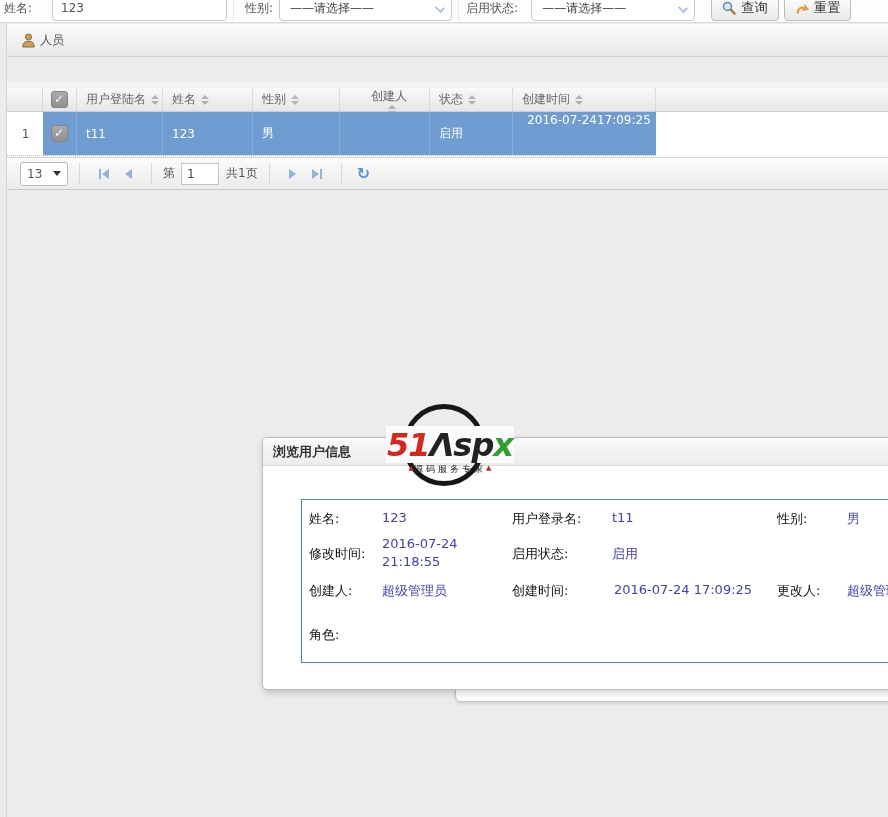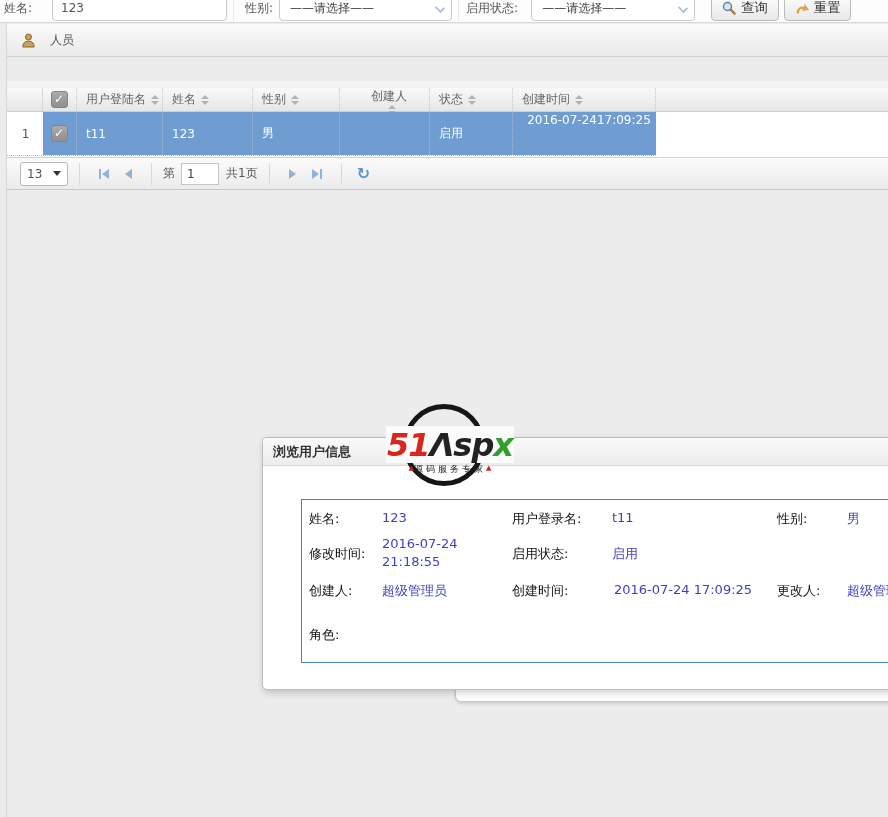--- a/index.html
+++ b/index.html
@@ -19,21 +19,21 @@
   .sel-status { width:164px; margin-left:13px; }
   .lbl-gender { margin-left:11px; }
   .lbl-status { margin-left:7px; }
   .btn { display:inline-flex; align-items:center; gap:5px; height:26px; margin-left:16px; padding:0 10px; border:1px solid #bbb; border-radius:4px; background:linear-gradient(#fdfdfd,#e9e9e9); color:#333; cursor:pointer; white-space:nowrap; }
   .btn + .btn { margin-left:5px; }
 
   
   .edge-line { position:absolute; left:6px; top:23px; bottom:0; width:1px; background:#d6d6d6; z-index:1; }
 
   
-  .panel-header { position:absolute; left:7px; right:0; top:24px; height:33px; background:linear-gradient(#fbfbfb,#e9e9e9); border-bottom:1px solid #d2d2d2; display:flex; align-items:center; padding-left:14px; gap:14px; color:#555; z-index:2; }
+  .panel-header { position:absolute; left:7px; right:0; top:24px; height:33px; background:linear-gradient(#fbfbfb,#e9e9e9); border-bottom:1px solid #d2d2d2; display:flex; align-items:center; padding-left:14px; gap:4px; color:#555; z-index:2; }
   .toolbar { position:absolute; left:7px; right:0; top:57px; height:31px; background:#f3f3f3; border-bottom:1px solid #dfdfdf; display:flex; align-items:center; padding-left:16px; gap:22px; z-index:2;margin-top:24px; }
   .tool-item { display:inline-flex; align-items:center; gap:6px; color:#444; cursor:pointer; }
 
   
   .grid-header { position:absolute; left:7px; right:0; top:88px; height:24px; background:linear-gradient(#f9f9f9,#e6e6e6); border-bottom:1px solid #cfcfcf; z-index:2; }
   .gh-cell { position:absolute; top:0; height:23px; display:flex; align-items:center; padding-left:9px; color:#666; border-right:1px dotted #c6c6c6; cursor:pointer; }
   .sort { display:inline-block; margin-left:5px; }
   .sort i { display:block; width:0; height:0; border-left:4px solid transparent; border-right:4px solid transparent; }
   .sort .up { border-bottom:4px solid #b3b3b3; margin-bottom:2px; }
   .sort .dn { border-top:4px solid #b3b3b3; }

